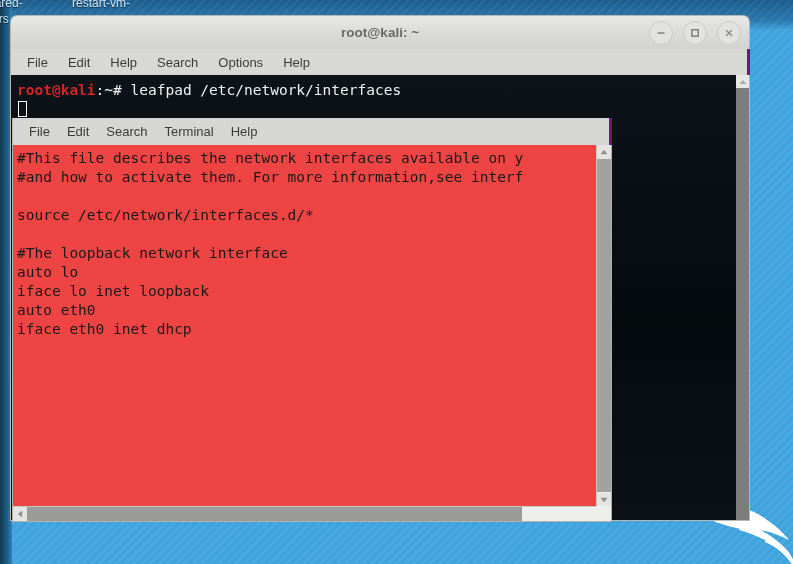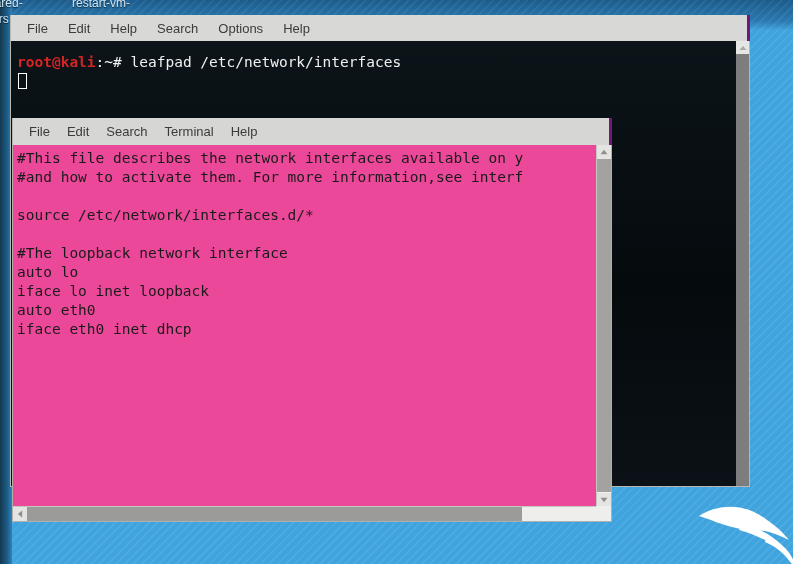--- a/index.html
+++ b/index.html
@@ -150,21 +150,21 @@
     box-sizing: border-box;
     position: relative;
     overflow: hidden;
     background-image: linear-gradient(to bottom, #0c1419 0%, #050a0d 55%, #0b1116 100%);
   }
   #term-text {
     font-family: "DejaVu Sans Mono", "Liberation Mono", monospace;
     font-size: 14.5px;
     line-height: 19px;
     color: #e6e6e6;
-    padding: 12px 0 0 6px;
+    padding: 6px 0 0 6px;
     white-space: pre;
   }
   .term-red { color: #d42525; font-weight: bold; }
   .term-white { color: #f0f0f0; }
   #term-cursor {
     display: inline-block;
     width: 9px;
     height: 16px;
     border: 1.5px solid #ffffff;
     background: transparent;
@@ -223,21 +223,21 @@
   }
   #leafpad-menubar {
     background: #d6d6d4;
     gap: 17px;
     padding-left: 16px;
     height: 27px;
   }
   #leafpad-body {
     position: relative;
     height: 377px;
-    background: #ec4899;
+    background: #ef4444;
     border-left: 1px solid #b0b0ae;
     border-right: 1px solid #b0b0ae;
     border-bottom: 1px solid #b0b0ae;
     box-sizing: border-box;
     overflow: hidden;
   }
   #leafpad-text {
     font-family: "DejaVu Sans Mono", "Liberation Mono", monospace;
     font-size: 14.5px;
     line-height: 19px;
@@ -318,20 +318,41 @@
   <div class="desk-label" id="desk-label-4">. .</div>
 
   <svg id="dragon" viewBox="0 0 120 120">
     <path d="M18 62 C40 48, 66 50, 86 66 C92 70, 100 76, 108 86 C96 80, 84 76, 74 76 C60 76, 44 72, 30 66 Z" fill="#ffffff"></path>
     <path d="M60 70 C74 72, 90 80, 104 94 C110 100, 114 108, 116 118 C108 104, 96 92, 84 86 C76 82, 66 78, 58 76 Z" fill="#ffffff"></path>
     <path d="M86 80 C96 86, 106 96, 112 110 C104 100, 94 92, 84 88 Z" fill="#ffffff"></path>
   </svg>
 </div>
 
 <div class="window" id="terminal-window">
+  <div class="titlebar">
+    <span class="title-text">root@kali: ~</span>
+    <div class="term-btns">
+      <div class="term-btn">
+        <svg width="10" height="10" viewBox="0 0 10 10">
+            <line x1="1.5" y1="5" x2="8.5" y2="5" stroke="#7a7a7c" stroke-width="1.4"></line>
+          </svg>
+      </div>
+      <div class="term-btn">
+        <svg width="10" height="10" viewBox="0 0 10 10">
+            <rect x="1.8" y="1.8" width="6.4" height="6.4" fill="none" stroke="#7a7a7c" stroke-width="1.4"></rect>
+          </svg>
+      </div>
+      <div class="term-btn">
+        <svg width="10" height="10" viewBox="0 0 10 10">
+            <line x1="2" y1="2" x2="8" y2="8" stroke="#8d8d8f" stroke-width="1.4"></line>
+            <line x1="8" y1="2" x2="2" y2="8" stroke="#8d8d8f" stroke-width="1.4"></line>
+          </svg>
+      </div>
+    </div>
+  </div>
 
   <div class="menubar" id="terminal-menubar">
     <span class="menu-item">File</span>
     <span class="menu-item">Edit</span>
     <span class="menu-item">Help</span>
     <span class="menu-item">Search</span>
     <span class="menu-item">Options</span>
     <span class="menu-item">Help</span>
   </div>
 

